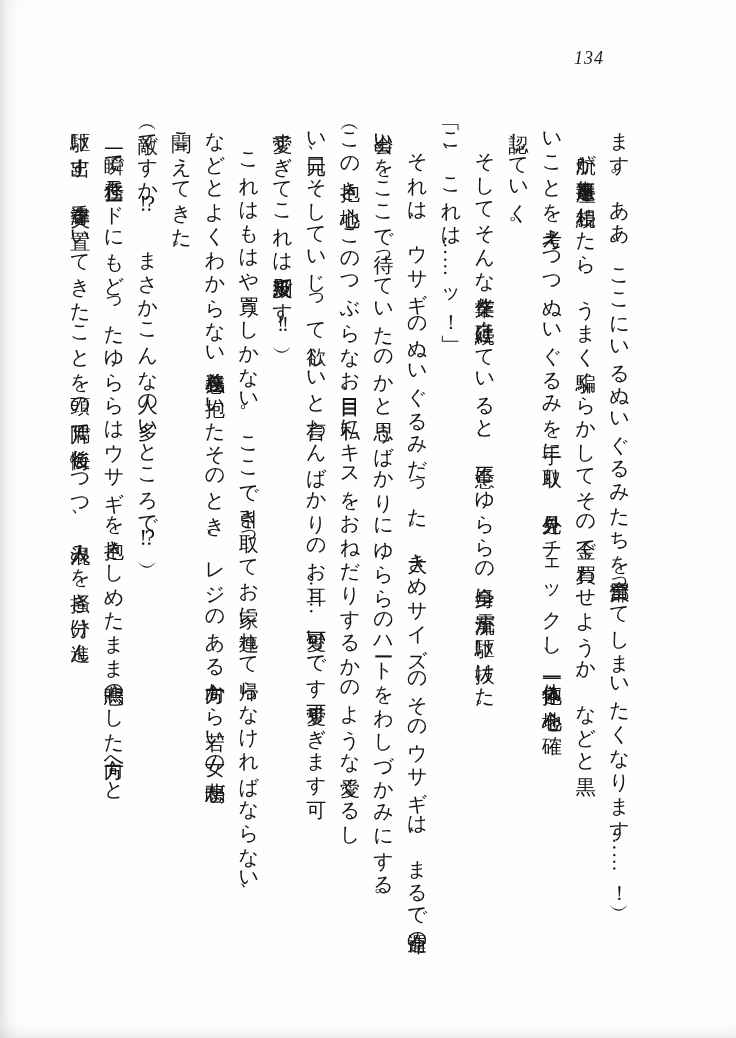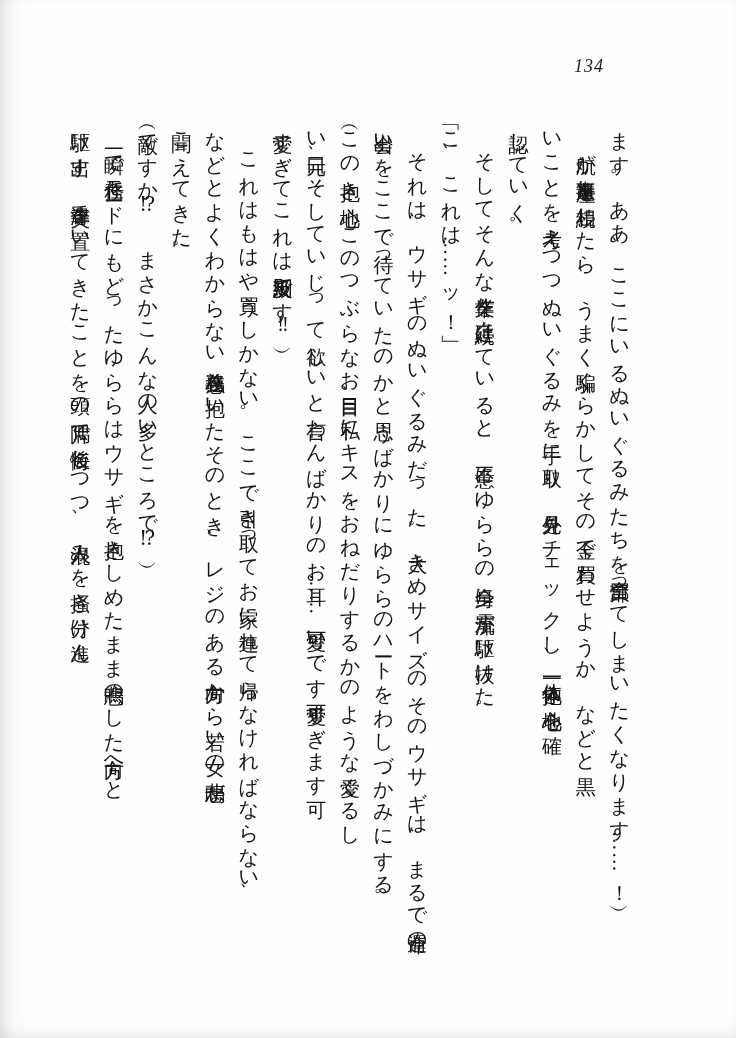--- a/index.html
+++ b/index.html
@@ -17,21 +17,21 @@
   .page {
     position: absolute;
     inset: 0;
     background: #fefefe;
     
     box-shadow: inset 14px -10px 22px -16px rgba(120,120,120,0.45),
                 inset -4px 4px 14px -12px rgba(150,150,150,0.25);
   }
   .page-number {
     position: absolute;
-    top: 56px;
+    top: 48px;
     left: 574px;
     font-size: 18px;
     font-style: italic;
     color: #1e1e1e;
     letter-spacing: 1px;
   }
   .text-block {
     position: absolute;
     top: 118px;
     right: 100px;

